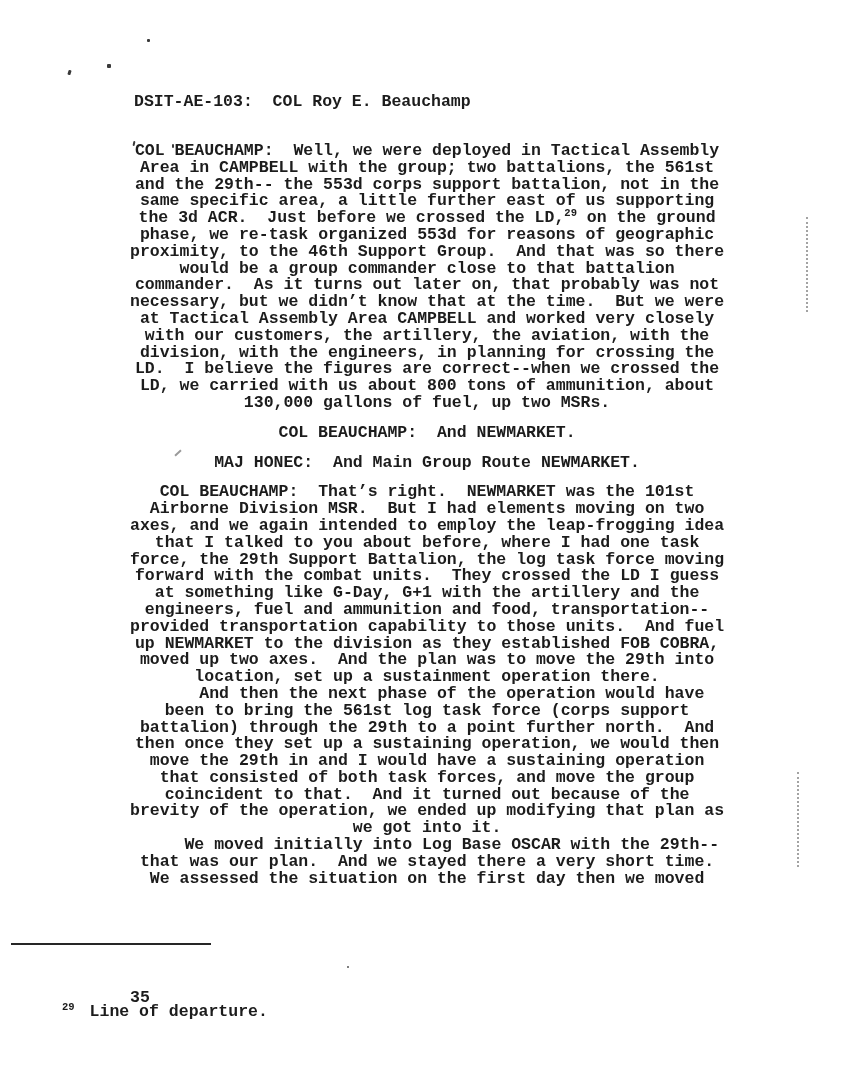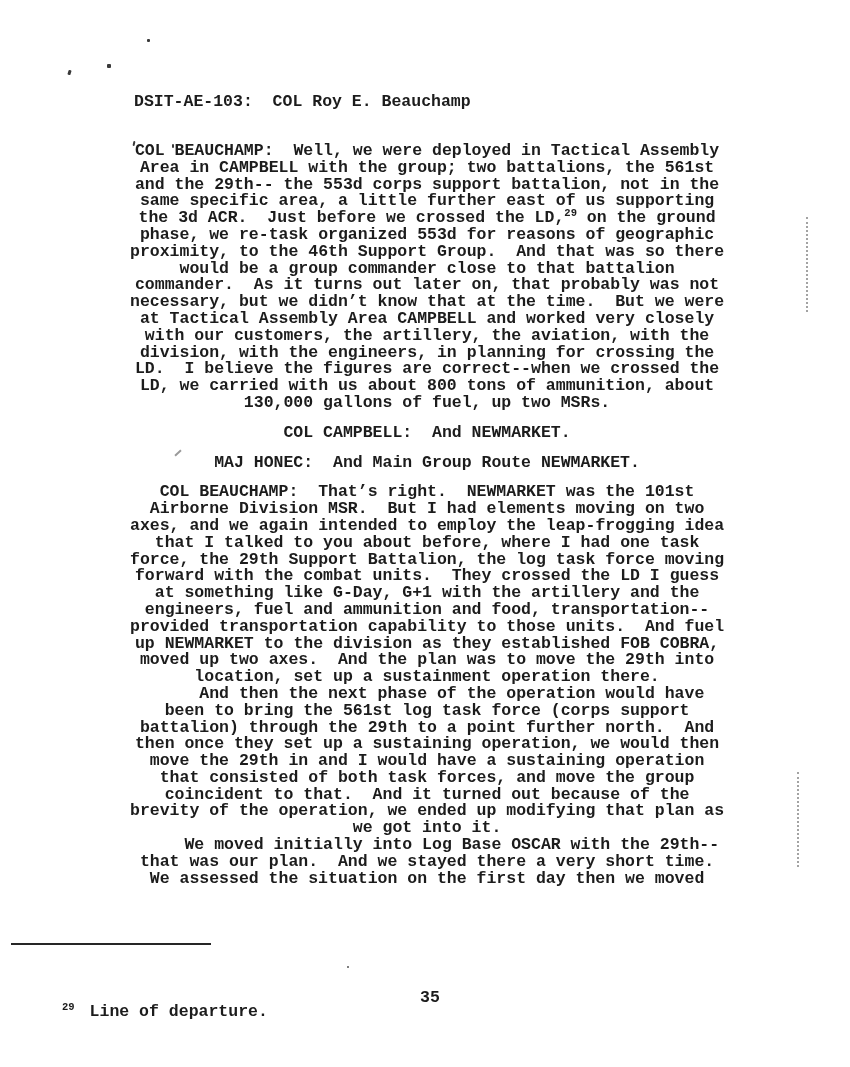--- a/index.html
+++ b/index.html
@@ -63,21 +63,21 @@
     line-height: 16.8px;
     white-space: pre;
     margin-top: 48px;
   }
   .footnote .footnote-text { margin-left: 15px; }
   .page-number {
     position: absolute;
     left: 130px;
     top: 990px;
     width: 600px;
-    text-align: center;
+    text-align: left;
     font-size: 16.5px;
     line-height: 16.8px;
   }
   
   .speck {
     position: absolute;
     background: #3a3a3a;
     border-radius: 1px;
   }
   .streak {
@@ -111,21 +111,21 @@
 proximity, to the 46th Support Group.  And that was so there
 would be a group commander close to that battalion
 commander.  As it turns out later on, that probably was not
 necessary, but we didn’t know that at the time.  But we were
 at Tactical Assembly Area CAMPBELL and worked very closely
 with our customers, the artillery, the aviation, with the
 division, with the engineers, in planning for crossing the
 LD.  I believe the figures are correct--when we crossed the
 LD, we carried with us about 800 tons of ammunition, about
 130,000 gallons of fuel, up two MSRs.</span></p>
-      <p class="para"><span>COL CAMPBELL:  And NEWMARKET.</span></p>
+      <p class="para"><span>COL BEAUCHAMP:  And NEWMARKET.</span></p>
       <p class="para"><span>MAJ HONEC:  And Main Group Route NEWMARKET.</span></p>
       <p class="para"><span>COL BEAUCHAMP:  That’s right.  NEWMARKET was the 101st
 Airborne Division MSR.  But I had elements moving on two
 axes, and we again intended to employ the leap-frogging idea
 that I talked to you about before, where I had one task
 force, the 29th Support Battalion, the log task force moving
 forward with the combat units.  They crossed the LD I guess
 at something like G-Day, G+1 with the artillery and the
 engineers, fuel and ammunition and food, transportation--
 provided transportation capability to those units.  And fuel

